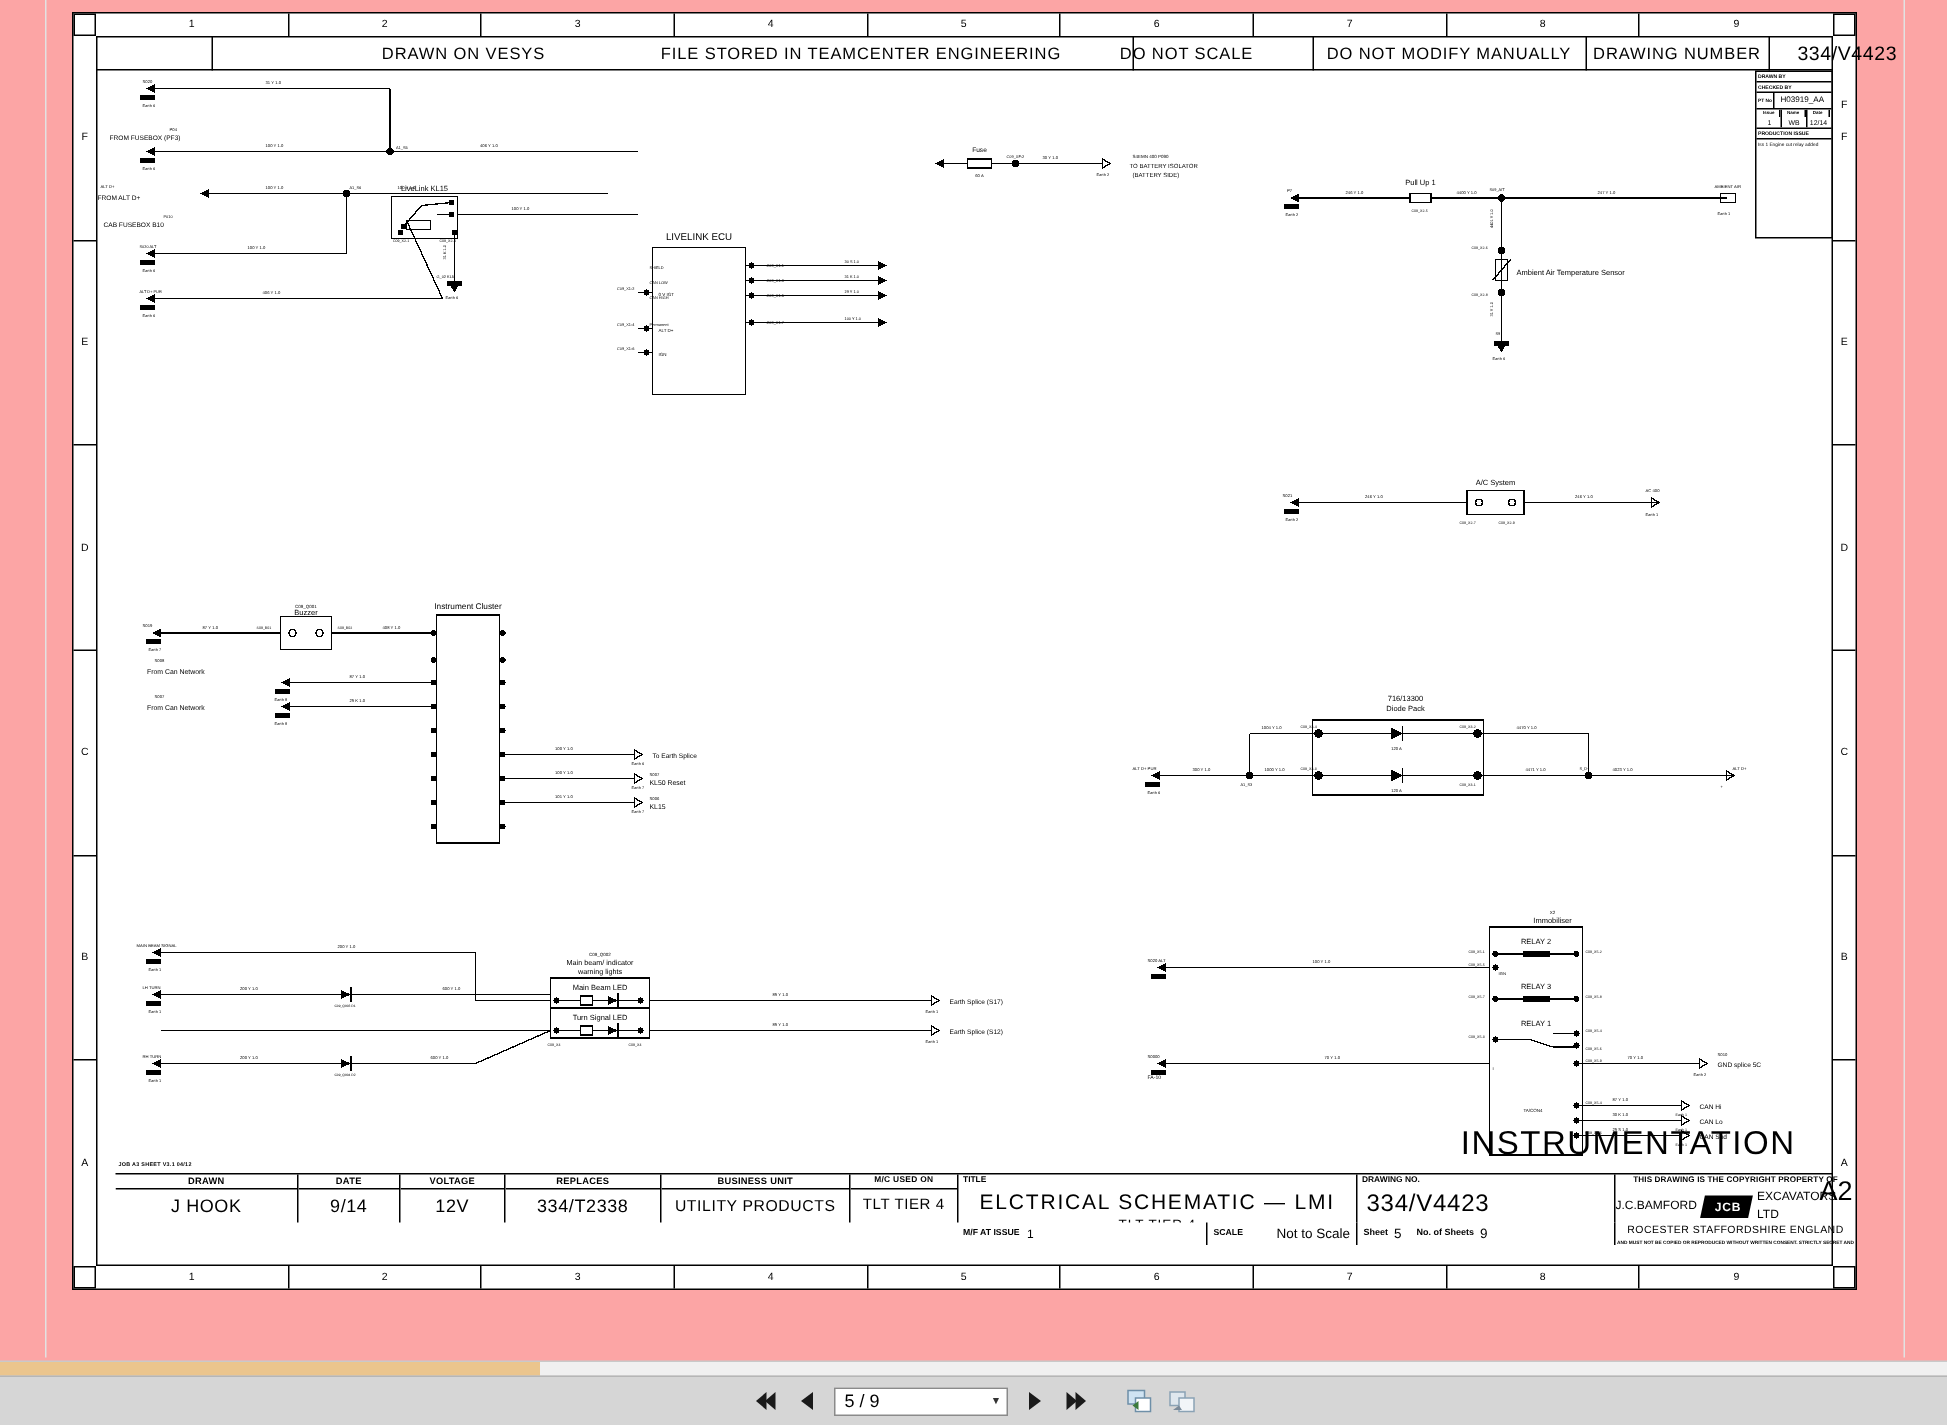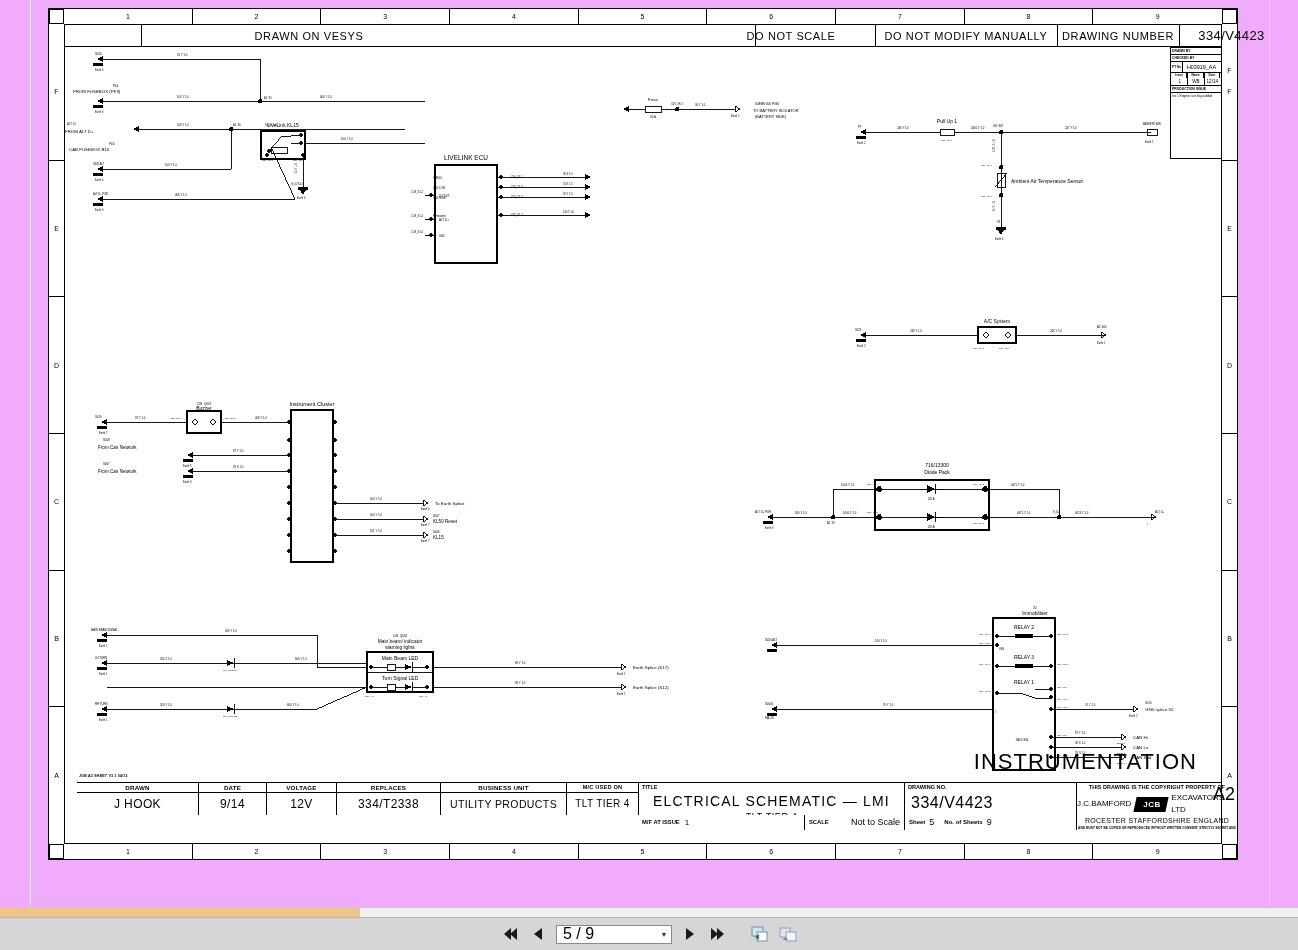--- a/index.html
+++ b/index.html
@@ -1,18 +1,18 @@
 <!DOCTYPE html>
 <html><head>
 <meta charset="utf-8">
 <style>
   html,body{margin:0;padding:0;background:#ffffff;}
   body{width:1298px;height:950px;font-family:"Liberation Sans",sans-serif;overflow:hidden;}
 
-  .viewer{position:relative;width:1298px;height:950px;background:#f0abfc;}
+  .viewer{position:relative;width:1298px;height:950px;background:#fca5a5;}
 
   
   .sheet{position:absolute;left:48px;top:8px;width:1190px;height:852px;background:#ffffff;
          border:1px solid #000;box-sizing:border-box;}
   .sheet-inner{position:absolute;left:15px;top:15px;right:15px;bottom:15px;border:1px solid #000;box-sizing:border-box;}
 
   
   .colstrip{position:absolute;left:15px;right:15px;height:15px;}
   .colstrip.top{top:0;} .colstrip.bot{bottom:0;}
   .colcell{position:absolute;top:0;height:15px;border-right:1px solid #000;box-sizing:border-box;
@@ -84,21 +84,21 @@
   .jcb span{position:absolute;left:0;top:0;width:34px;height:15px;color:#fff;font-size:8px;
             font-weight:bold;line-height:15px;text-align:center;transform:skewX(12deg);letter-spacing:.5px;}
 
   
   .toolbar{position:absolute;left:0;bottom:0;width:1298px;height:32px;background:#d6d6d6;
            border-top:1px solid #b6b6b6;display:flex;align-items:center;justify-content:center;gap:8px;}
   .tbtn{width:20px;height:20px;display:flex;align-items:center;justify-content:center;cursor:pointer;}
   .tbtn svg{display:block;}
   .pagebox{display:flex;align-items:center;width:116px;height:19px;background:#fff;border:1px solid #8a8a8a;
            box-sizing:border-box;}
-  .pagebox .pv{flex:1;font-size:16px;padding-left:6px;color:#000;}
+  .pagebox .pv{flex:1;font-size:12px;padding-left:6px;color:#000;}
   .pagebox .ar{width:14px;text-align:center;font-size:7px;color:#333;}
   .sep-gap{width:6px;}
   .scroll-h{position:absolute;left:0;bottom:32px;width:1298px;height:10px;background:#f0f0f0;}
   .scroll-thumb{position:absolute;left:0;bottom:32px;width:360px;height:10px;background:#e8a33d;opacity:.55;}
   .page-edge{position:absolute;left:0;bottom:42px;width:1298px;height:1px;background:#c9c9c9;}
   .outer-frame{position:absolute;left:30px;top:0px;width:1238px;height:905px;border-left:1px solid #e2e2e2;border-right:1px solid #e2e2e2;}
 </style>
 </head>
 <body>
 
@@ -151,20 +151,21 @@
         <div class="rowcell" style="top: 136.667px; height: 136.667px;">E</div>
         <div class="rowcell" style="top: 273.333px; height: 136.667px;">D</div>
         <div class="rowcell" style="top: 410px; height: 136.667px;">C</div>
         <div class="rowcell" style="top: 546.667px; height: 136.667px;">B</div>
         <div class="rowcell" style="top: 683.333px; height: 136.667px;">A</div>
       </div>
 
     <div class="hdr">
       <div class="hdr-sep" style="left:77px"></div>
       <div class="hdr-cell" style="left:85px;width:320px">DRAWN ON VESYS</div>
+      <div class="hdr-cell" style="left:330px;width:360px">FILE STORED IN TEAMCENTER ENGINEERING</div>
       <div class="hdr-sep" style="left:691px"></div>
       <div class="hdr-cell" style="left:667px;width:120px">DO NOT SCALE</div>
       <div class="hdr-sep" style="left:811px"></div>
       <div class="hdr-cell" style="left:811px;width:182px">DO NOT MODIFY MANUALLY</div>
       <div class="hdr-sep" style="left:993px"></div>
       <div class="hdr-cell" style="left:993px;width:122px">DRAWING NUMBER</div>
       <div class="hdr-sep" style="left:1115px"></div>
       <div class="hdr-cell" style="left:1115px;width:105px;font-size:13px;letter-spacing:.4px">334/V4423</div>
     </div>
 

